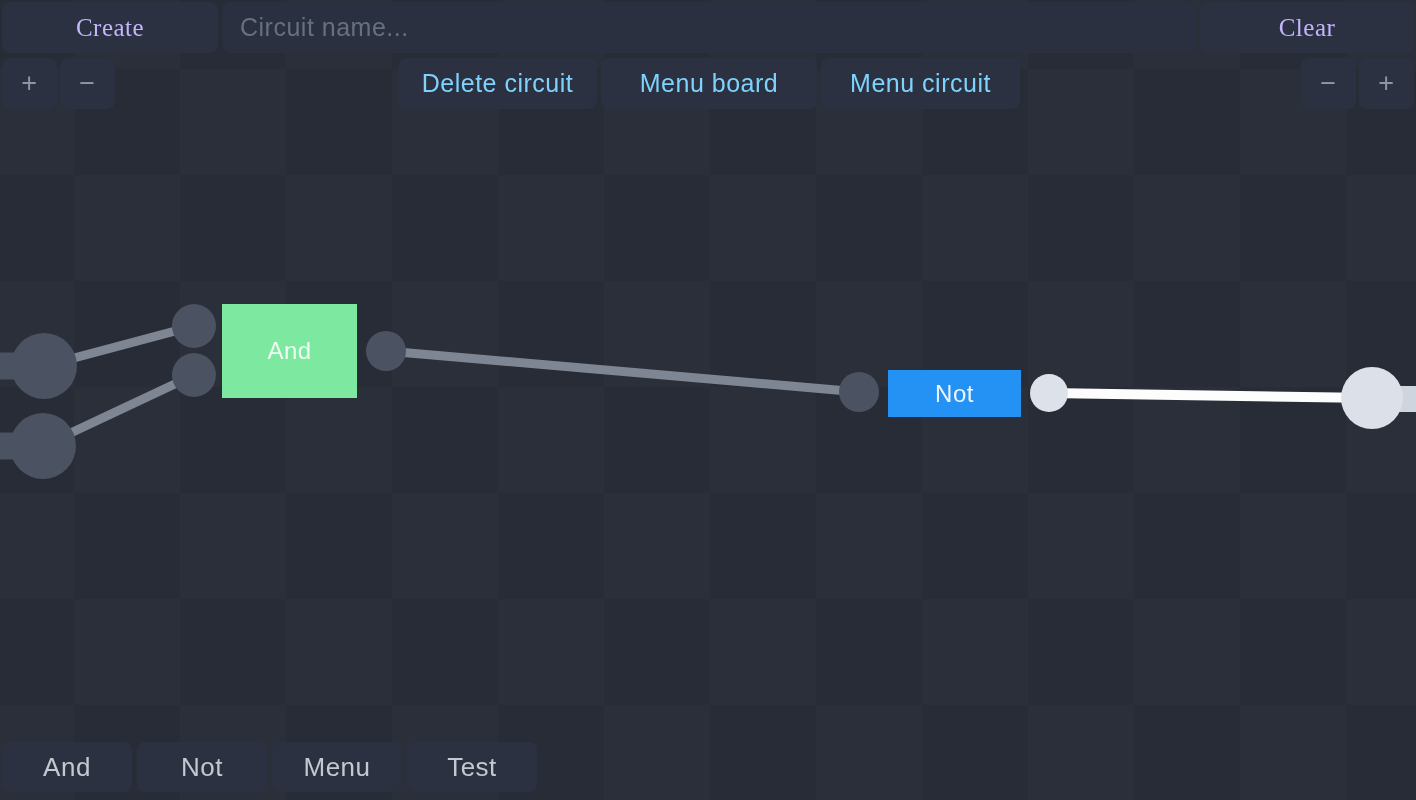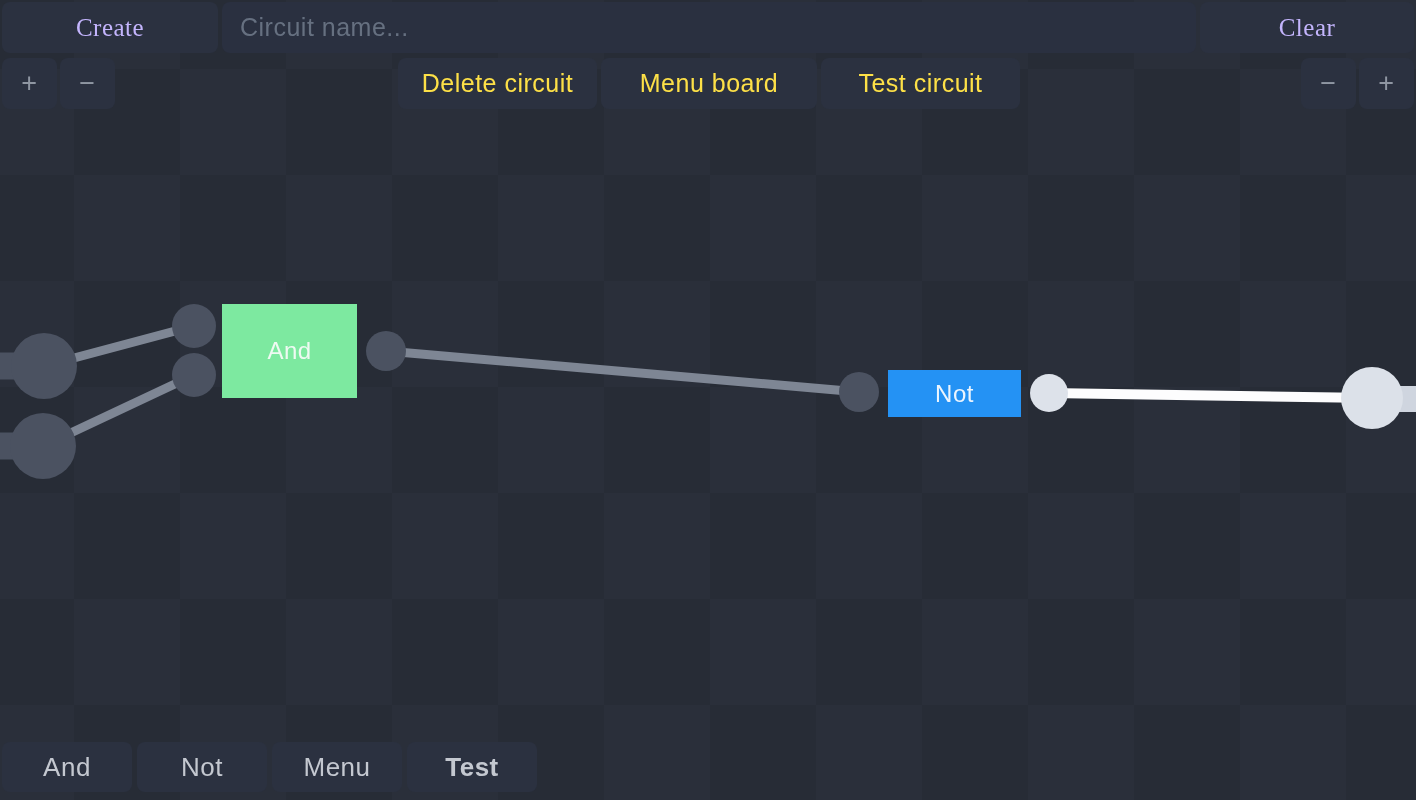--- a/index.html
+++ b/index.html
@@ -13,21 +13,21 @@
     -webkit-font-smoothing:antialiased;
   }
   .board{position:absolute;inset:0;}
   #csvg{position:absolute;left:0;top:0;}
   .gate{
     position:absolute;display:flex;align-items:center;justify-content:center;
     letter-spacing:.5px;font-size:24px;
   }
   .btn{
     position:absolute;border:none;border-radius:8px;
-    background:#2b3140;color:#fde047;
+    background:#2b3140;color:#7dd3fc;
     font-family:"Liberation Sans",sans-serif;
     font-size:25px;letter-spacing:.5px;
     display:flex;align-items:center;justify-content:center;
     cursor:pointer;padding:0;
   }
   .btn.bright{color:#c4b5fd;font-family:Liberation Serif, serif;}
   .btn.small{font-size:27px;font-weight:300;color:#8f96a2;}
   .btn.palette-btn{color:#c4c8d0;font-size:26px;}
   .name-input{
     position:absolute;left:222px;top:2px;width:974px;height:51px;
@@ -43,21 +43,21 @@
   .zoomin-l{left:2px;top:58px;width:55px;height:51px;}
   .zoomout-l{left:60px;top:58px;width:55px;height:51px;}
   .delete-btn{left:398px;top:58px;width:199px;height:51px;}
   .clear-btn{left:601px;top:58px;width:216px;height:51px;}
   .open-btn{left:821px;top:58px;width:199px;height:51px;}
   .zoomout-r{left:1301px;top:58px;width:55px;height:51px;}
   .zoomin-r{left:1359px;top:58px;width:55px;height:51px;}
   .pal-and{left:2px;top:742px;width:130px;height:50px;}
   .pal-not{left:137px;top:742px;width:130px;height:50px;}
   .pal-nand{left:272px;top:742px;width:130px;height:50px;}
-  .pal-test{left:407px;top:742px;width:130px;height:50px;font-weight:bold;}
+  .pal-test{left:407px;top:742px;width:130px;height:50px;}
 </style>
 </head>
 <body>
 
 <div class="board">
   <svg id="csvg" width="1416" height="800">
       <line x1="0" y1="366" x2="44" y2="366" stroke="#4b5261" stroke-width="27"></line>
       <line x1="0" y1="446" x2="43" y2="446" stroke="#4b5261" stroke-width="27"></line>
       <line x1="1372" y1="399" x2="1416" y2="399" stroke="#cfd5df" stroke-width="26"></line>
       <line x1="44" y1="366" x2="194" y2="326" stroke="#7e8694" stroke-width="9"></line>
@@ -84,21 +84,21 @@
 
   <button class="btn bright create-btn">Create</button>
   <input class="name-input" type="text" placeholder="Circuit name..." style="">
   <button class="btn bright menu-btn">Clear</button>
 
   <button class="btn small zoomin-l">+</button>
   <button class="btn small zoomout-l">−</button>
 
   <button class="btn delete-btn">Delete circuit</button>
   <button class="btn clear-btn">Menu board</button>
-  <button class="btn open-btn">Test circuit</button>
+  <button class="btn open-btn">Menu circuit</button>
 
   <button class="btn small zoomout-r">−</button>
   <button class="btn small zoomin-r">+</button>
 
   <button class="btn palette-btn pal-and">And</button>
   <button class="btn palette-btn pal-not">Not</button>
   <button class="btn palette-btn pal-nand">Menu</button>
   <button class="btn palette-btn pal-test">Test</button>
 </div>
 

